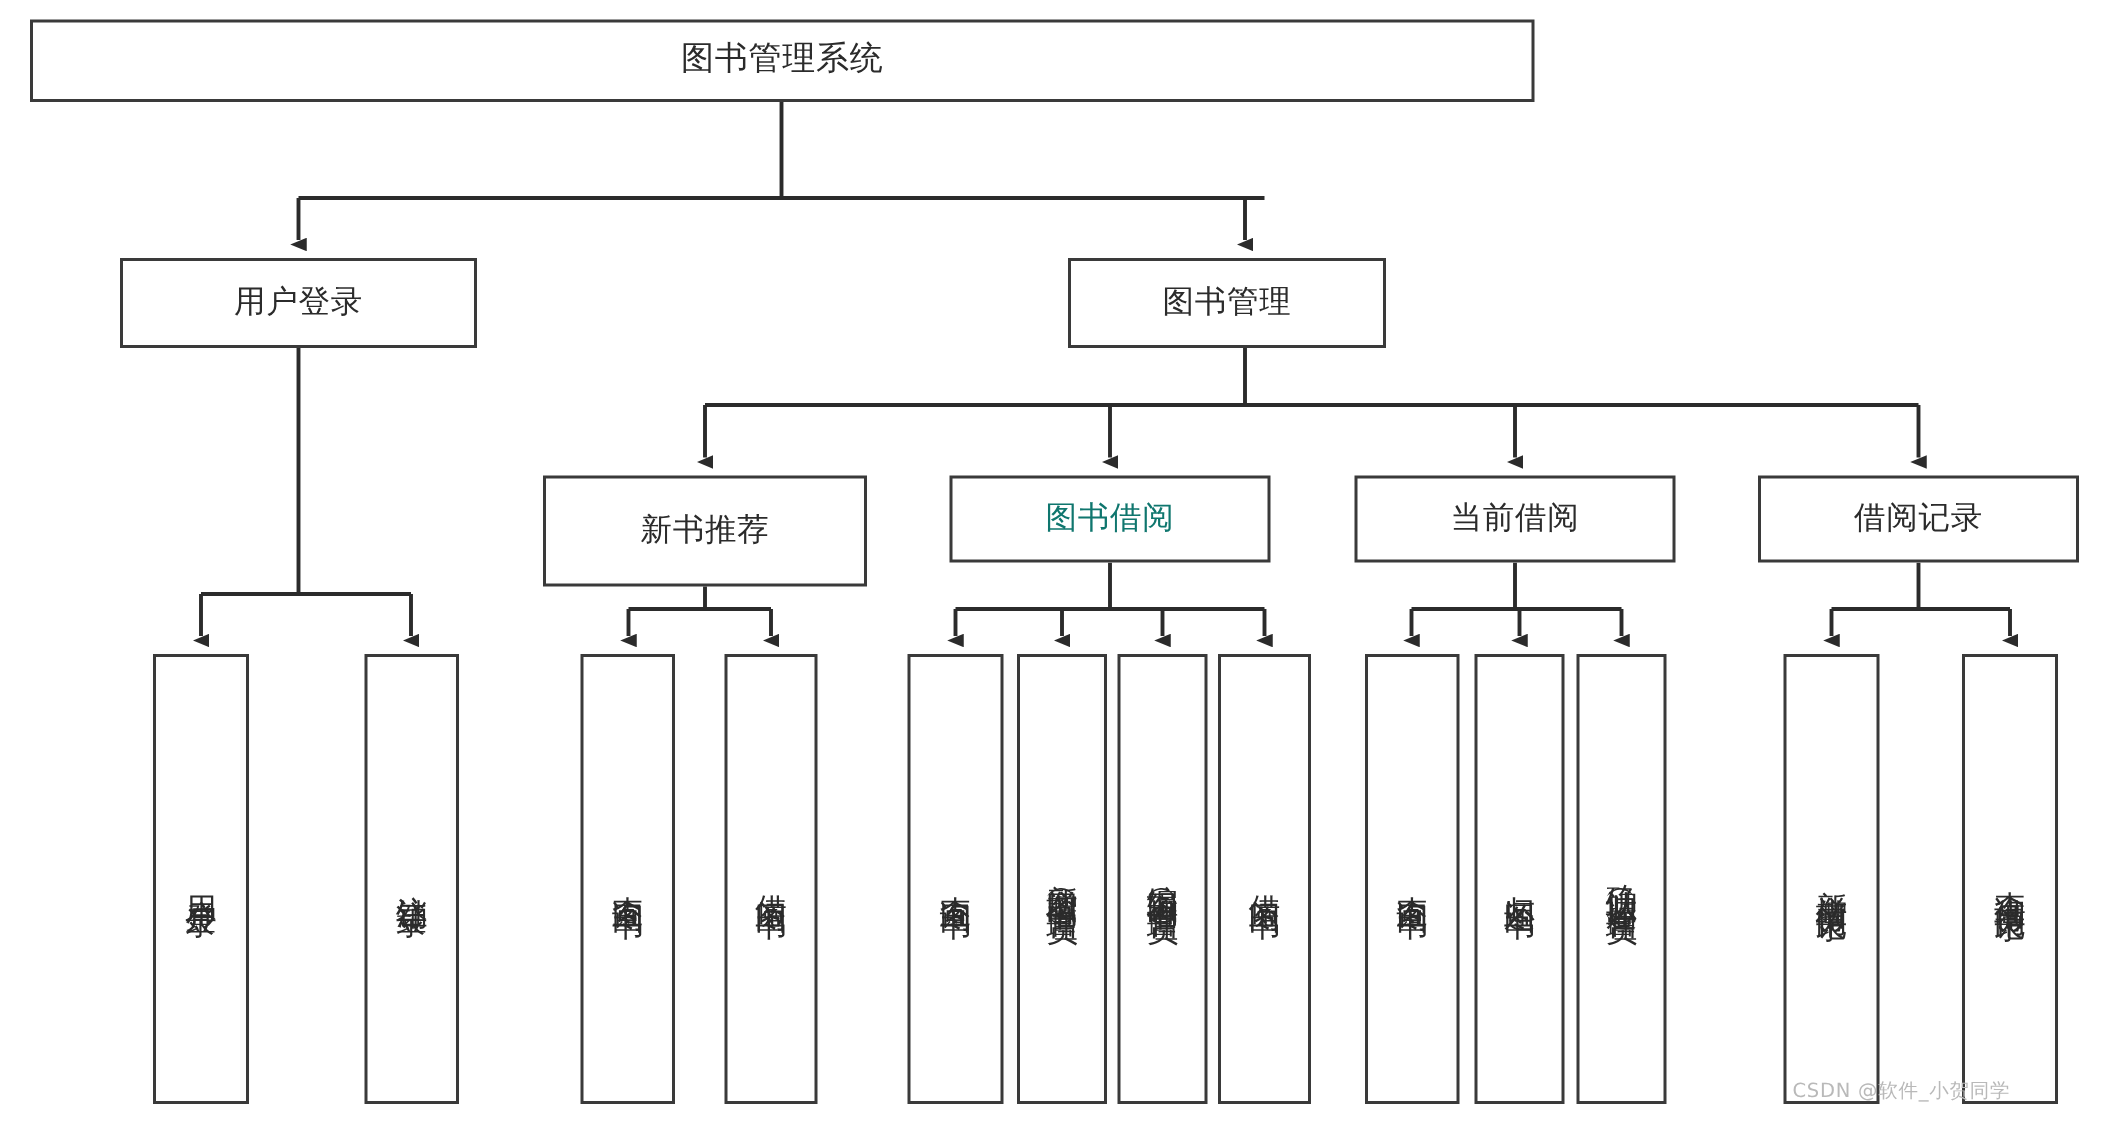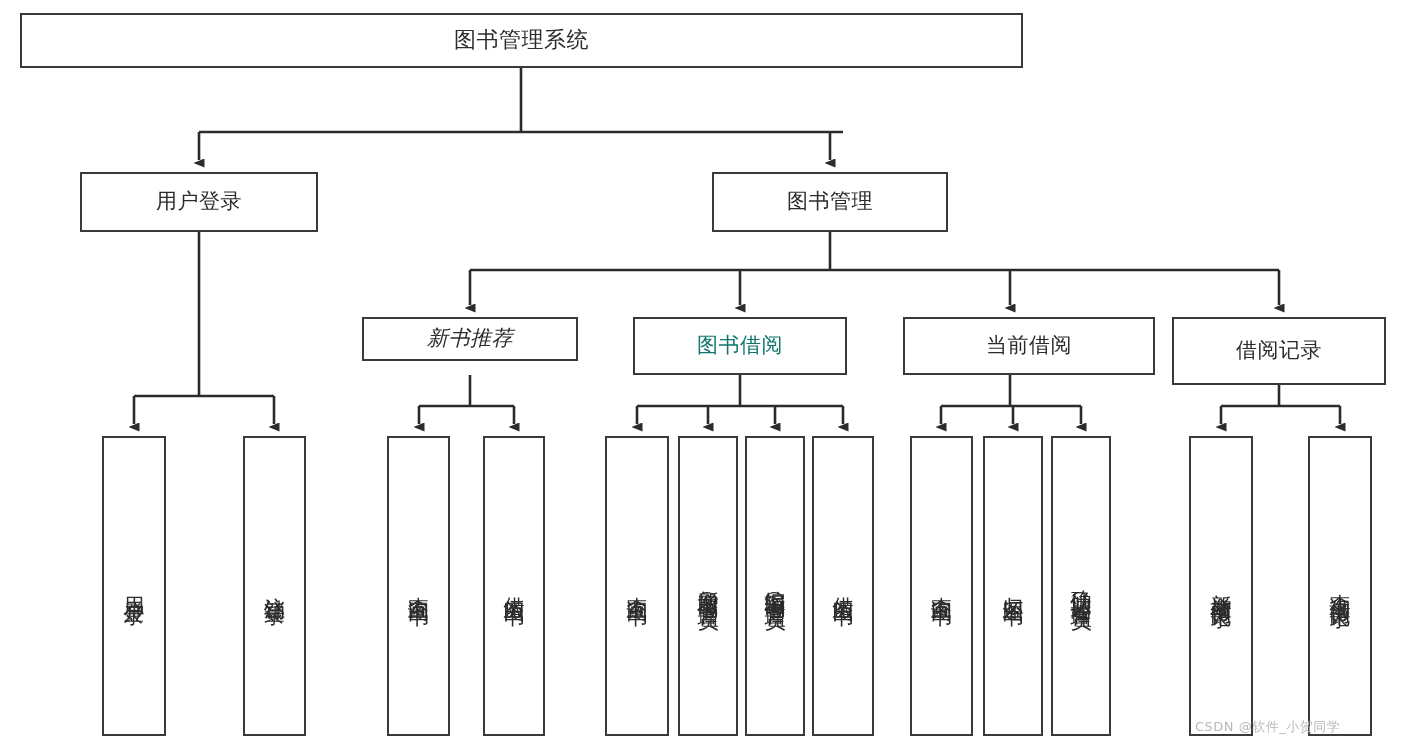--- a/index.html
+++ b/index.html
@@ -121,34 +121,34 @@
     </g>
   </svg>
 
   <div class="node horz root" style="left: 20px; top: 13px; width: 1003px; height: 55px; border-color: rgb(58, 58, 58); color: rgb(43, 43, 43);">
     <span>图书管理系统</span>
   </div>
 
   <div class="node horz" style="left: 80px; top: 172px; width: 238px; height: 60px; border-color: rgb(58, 58, 58); color: rgb(43, 43, 43);">
     <span>用户登录</span>
   </div>
-  <div class="node horz" style="left: 712px; top: 172px; width: 236px; height: 60px; border-color: rgb(58, 58, 58); color: rgb(43, 43, 43);">
+  <div class="node horz" style="left: 712px; top: 172px; width: 212px; height: 60px; border-color: rgb(58, 58, 58); color: rgb(43, 43, 43);">
     <span>图书管理</span>
   </div>
 
-  <div class="node horz" style="left: 362px; top: 317px; width: 216px; height: 44px; border-color: rgb(58, 58, 58); color: rgb(43, 43, 43); font-style: italic;">
+  <div class="node horz" style="left: 362px; top: 317px; width: 216px; height: 74px; border-color: rgb(58, 58, 58); color: rgb(43, 43, 43);">
     <span>新书推荐</span>
   </div>
   <div class="node horz" style="left: 633px; top: 317px; width: 214px; height: 58px; border-color: rgb(58, 58, 58); color: #0f766e;">
     <span>图书借阅</span>
   </div>
-  <div class="node horz" style="left: 903px; top: 317px; width: 252px; height: 58px; border-color: rgb(58, 58, 58); color: rgb(43, 43, 43);">
+  <div class="node horz" style="left: 903px; top: 317px; width: 214px; height: 58px; border-color: rgb(58, 58, 58); color: rgb(43, 43, 43);">
     <span>当前借阅</span>
   </div>
-  <div class="node horz" style="left: 1172px; top: 317px; width: 214px; height: 68px; border-color: rgb(58, 58, 58); color: rgb(43, 43, 43);">
+  <div class="node horz" style="left: 1172px; top: 317px; width: 214px; height: 58px; border-color: rgb(58, 58, 58); color: rgb(43, 43, 43);">
     <span>借阅记录</span>
   </div>
 
   <div class="node vert" style="left: 102px; top: 436px; width: 64px; height: 300px; border-color: rgb(58, 58, 58); color: rgb(43, 43, 43);">
     <span class="vlabel">用户登录</span>
   </div>
   <div class="node vert" style="left: 243px; top: 436px; width: 63px; height: 300px; border-color: rgb(58, 58, 58); color: rgb(43, 43, 43);">
     <span class="vlabel">注销登录</span>
   </div>
   <div class="node vert" style="left: 387px; top: 436px; width: 63px; height: 300px; border-color: rgb(58, 58, 58); color: rgb(43, 43, 43);">

